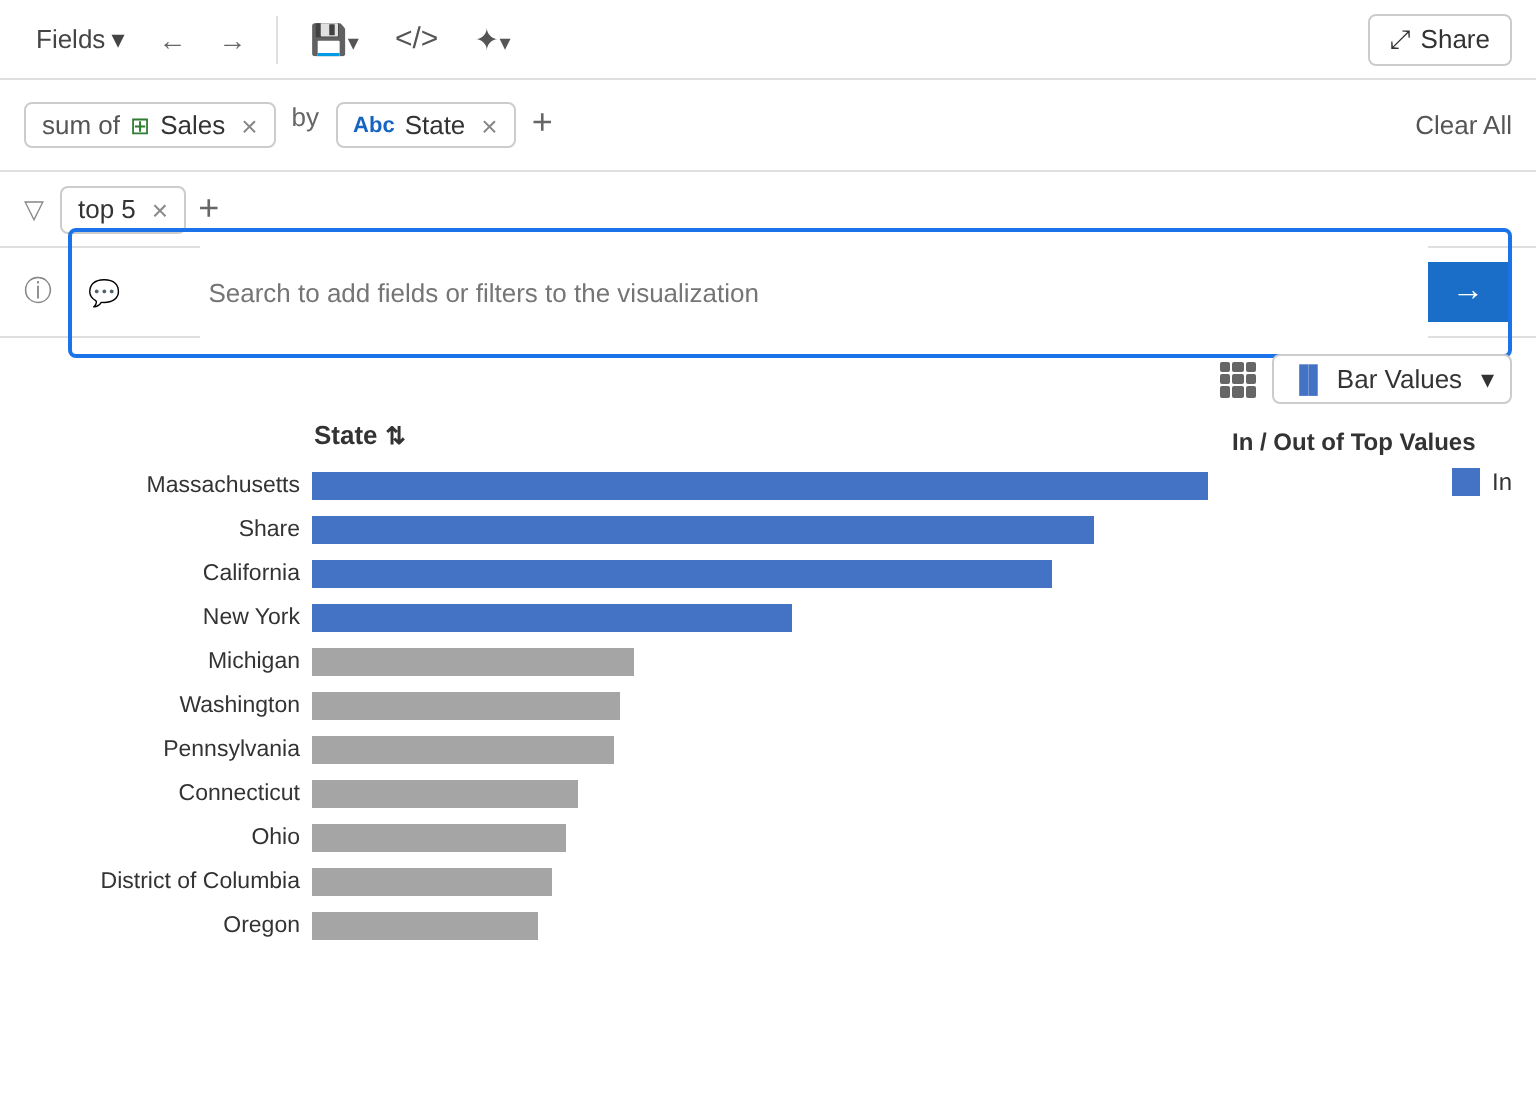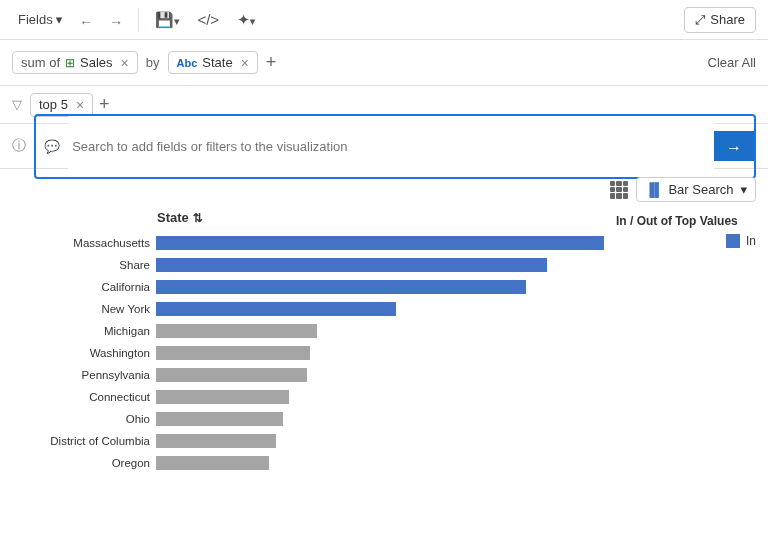--- a/index.html
+++ b/index.html
@@ -19,21 +19,21 @@
     .share-btn {
       display: flex; align-items: center; gap: 5px;
       border: 1px solid #ccc; border-radius: 4px; padding: 4px 10px;
       background: #fff; cursor: pointer; color: #333; font-size: 13px;
     }
 
     .filters-row {
       display: flex; align-items: center; justify-content: space-between;
       padding: 8px 12px; border-bottom: 1px solid #e0e0e0; height: 46px;
     }
-    .filters-left { display: flex; align-items: center; gap: 8px; flex-wrap: wrap; }
+    .filters-left { display: flex; align-items: flex-start; gap: 8px; flex-wrap: wrap; }
     .filter-pill {
       display: flex; align-items: center; gap: 5px;
       border: 1px solid #ccc; border-radius: 4px; padding: 3px 8px;
       background: #fff; font-size: 13px;
     }
     .filter-pill .remove-btn { cursor: pointer; color: #888; font-size: 14px; line-height: 1; border: none; background: none; padding: 0 0 0 3px; }
     .add-pill { border: none; background: none; cursor: pointer; color: #666; font-size: 18px; font-weight: 300; }
     .clear-all-btn { border: none; background: none; cursor: pointer; color: #555; font-size: 13px; }
 
     .filter-sub-row {
@@ -53,21 +53,21 @@
       padding: 6px 12px; height: 44px; gap: 8px;
     }
     .info-icon { color: #888; font-size: 14px; cursor: pointer; }
     .search-container {
       flex: 1; display: flex; align-items: center;
       border: 2px solid #1a73e8; border-radius: 4px; overflow: hidden;
     }
     .search-icon-inner { padding: 0 8px; color: #999; font-size: 13px; }
     .search-input {
       flex: 1; border: none; outline: none; padding: 23px 4px;
-      font-size: 13px; color: #666; background: #fff;
+      font-size: 13px; color: #666; background: #fff; margin-left: 32px;
     }
     .search-submit {
       background: #1a6ec7; border: none; padding: 6px 12px; cursor: pointer;
       color: #fff; font-size: 16px; display: flex; align-items: center; justify-content: center; min-width: 40px;
     }
 
     .viz-area {
       border-top: 1px solid #e0e0e0; flex: 1; display: flex; flex-direction: column;
       padding: 0;
     }
@@ -182,21 +182,21 @@
           <div class="table-icon-cell"></div>
           <div class="table-icon-cell"></div>
         <div class="table-icon-cell"></div>
           <div class="table-icon-cell"></div>
           <div class="table-icon-cell"></div>
       </div>
     </button>
     <div class="chart-type-select">
       <span class="chart-type-label">
         <span style="color:#4472c4">▐▌</span>
-        <span>Bar Search</span>
+        <span>Bar Values</span>
       </span>
       <span>▾</span>
     </div>
   </div>
 
   <div class="chart-container">
     <div class="chart-main">
       <div class="chart-header">
         <span>State</span>
         <span style="font-size:12px; cursor:pointer">⇅</span>

